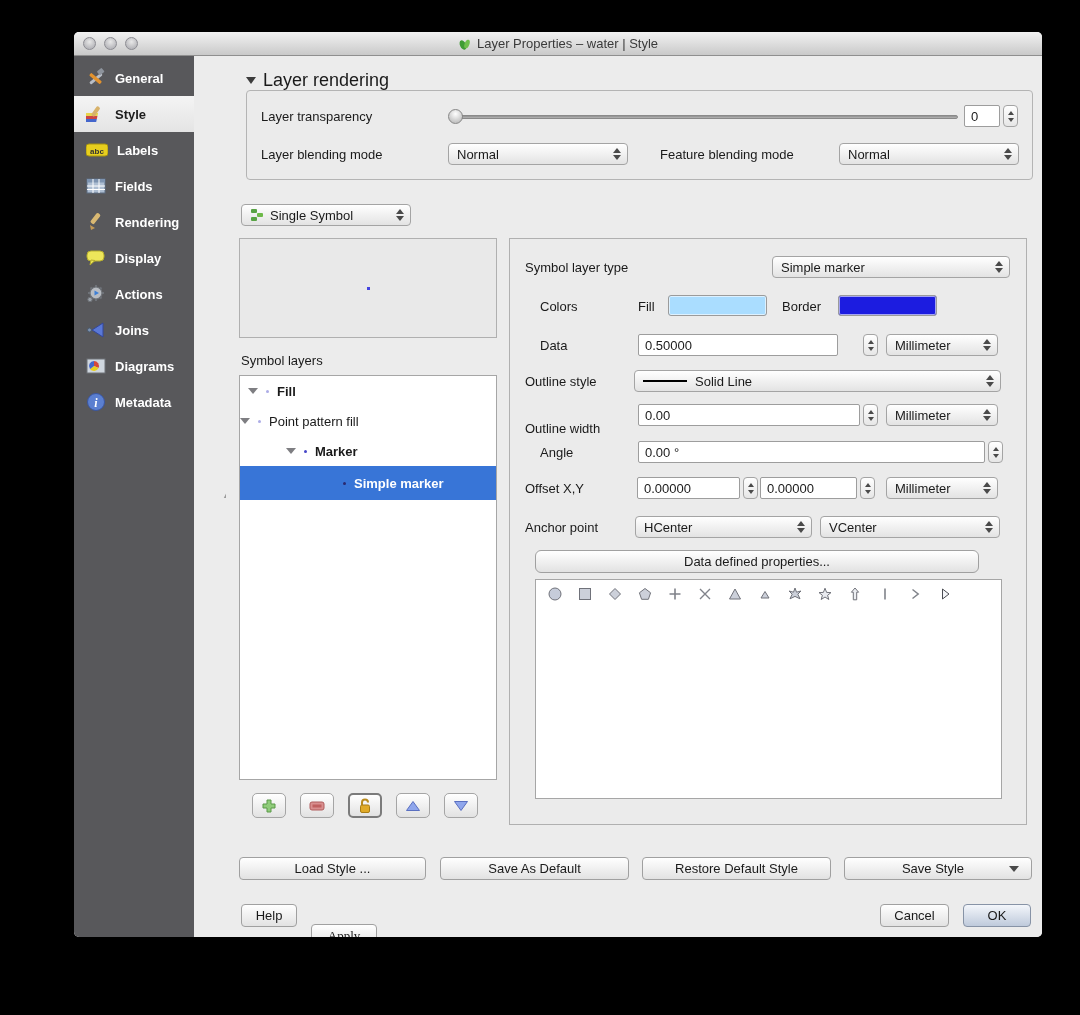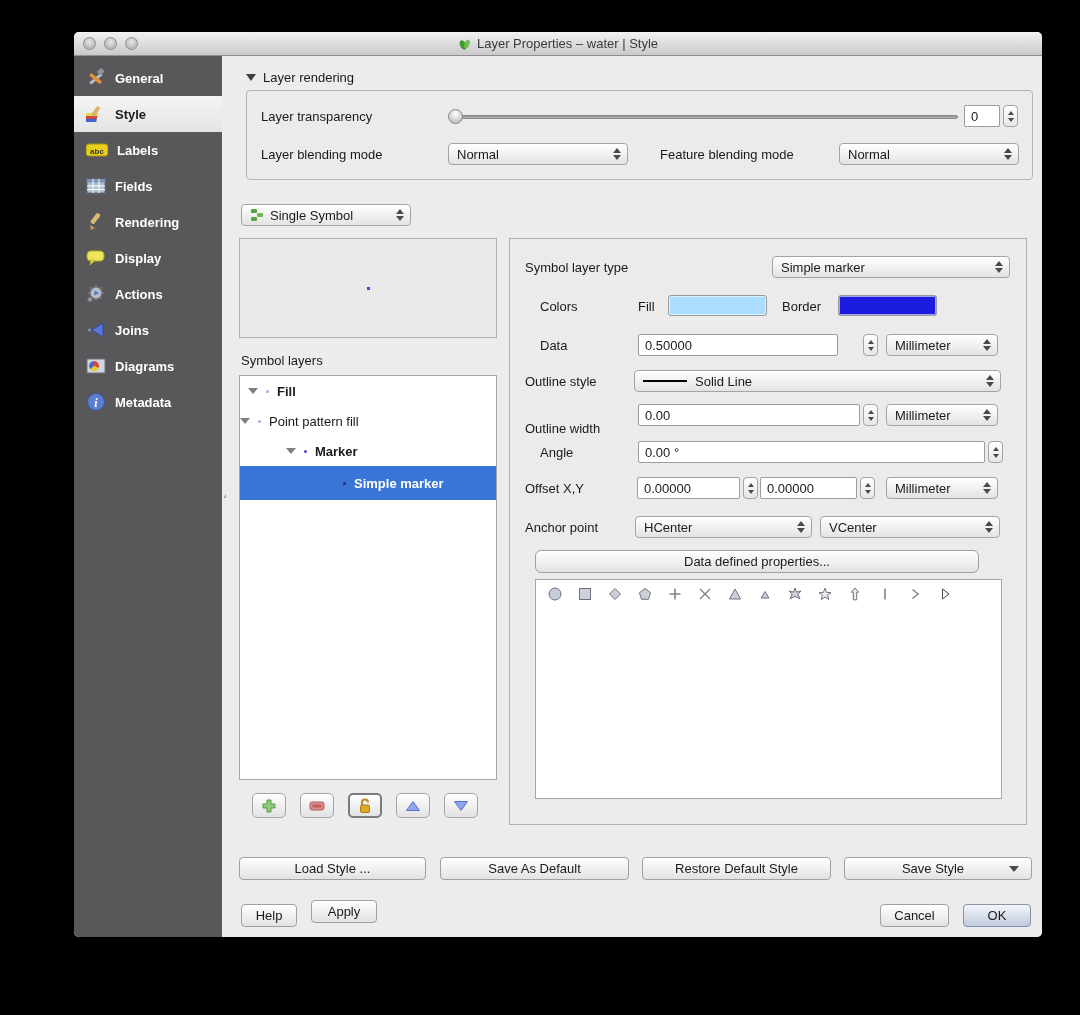--- a/index.html
+++ b/index.html
@@ -3,27 +3,27 @@
 <meta charset="utf-8">
 <style>
   * { margin:0; padding:0; box-sizing:border-box; }
   html,body { width:1080px; height:1015px; background:#000; font-family:"Liberation Sans", sans-serif; }
   .stage { position:relative; width:1080px; height:1015px; background:#000; overflow:hidden;margin-left:19px; }
   .win { position:absolute; left:55px; top:32px; width:968px; height:905px; background:#ececec; border-radius:5px; overflow:hidden; box-shadow:0 10px 30px rgba(0,0,0,.6); }
   .titlebar { position:absolute; left:0; top:0; right:0; height:24px; background:linear-gradient(#f2f2f2,#c9c9c9); border-bottom:1px solid #8f8f8f; display:flex; align-items:center; justify-content:center; }
   .traffic { position:absolute; left:9px; top:5px; display:flex; gap:8px; }
   .light { width:13px; height:13px; border-radius:50%; background:radial-gradient(circle at 50% 35%, #e8e8e8, #b9b9bd 70%); border:1px solid #8c8c92; }
   .title { font-size:13px; color:#3a3a3a; display:flex; align-items:center; gap:5px; }
-  .sidebar { position:absolute; left:0; top:24px; bottom:0; width:148px; background:#58585b; padding-top:4px; }
+  .sidebar { position:absolute; left:0; top:24px; bottom:0; width:120px; background:#58585b; padding-top:4px; }
   .side-item { height:36px; display:flex; align-items:center; gap:9px; padding-left:12px; color:#fff; font-size:13px; font-weight:bold; cursor:default; }
   .side-item.selected { background:linear-gradient(#f4f4f4,#e4e4e4); color:#1c1c1c; }
   .content { position:absolute; left:152px; top:24px; right:0; bottom:0; background:#ececec; font-size:13px; color:#1a1a1a; }
   .abs { position:absolute; }
   .groupbox { border:1px solid #b4b4b4; border-radius:4px; background:#ebebeb; }
-  .hdr { display:flex; align-items:center; gap:7px; font-size:13px; }
+  .hdr { display:flex; align-items:center; gap:7px; font-size:18px; }
   .tri-d { width:0; height:0; border-left:5px solid transparent; border-right:5px solid transparent; border-top:7px solid #3c3c3c; }
   .tri-exp { width:0; height:0; border-left:5px solid transparent; border-right:5px solid transparent; border-top:6px solid #7e7e82; }
   .label { white-space:nowrap; }
   
   .dd { display:flex; align-items:center; background:linear-gradient(#ffffff,#e3e3e3); border:1px solid #a4a4a4; border-radius:4px; padding:0 6px 0 8px; height:22px; font-size:13px; }
   .dd .dtext { flex:1; overflow:hidden; white-space:nowrap; }
   .dd-arrows { display:flex; flex-direction:column; gap:2px; margin-left:6px; }
   .dd-arrows .up { width:0; height:0; border-left:4px solid transparent; border-right:4px solid transparent; border-bottom:5px solid #4a4a4a; }
   .dd-arrows .dn { width:0; height:0; border-left:4px solid transparent; border-right:4px solid transparent; border-top:5px solid #4a4a4a; }
   .input { background:#fff; border:1px solid #9d9d9d; border-radius:2px; height:22px; padding:0 6px; font-size:13px; display:flex; align-items:center; }
@@ -467,21 +467,21 @@
         <span>Restore Default Style</span>
       </div>
       <div class="abs btn" style="left:618px; top:801px; width:188px; justify-content:space-between; padding:0 12px;">
         <span style="flex:1; text-align:center;">Save Style</span>
         <div style="width:0;height:0;border-left:5px solid transparent;border-right:5px solid transparent;border-top:6px solid #4a4a4a;"></div>
       </div>
 
       <div class="abs btn" style="left:15px; top:848px; width:56px;">
         <span>Help</span>
       </div>
-      <div class="abs btn" style="left:85px; top:844px; width:66px;">
+      <div class="abs btn" style="left:85px; top:868px; width:66px;font-family:Liberation Serif, serif;">
         <span>Apply</span>
       </div>
       <div class="abs btn" style="left:654px; top:848px; width:69px;">
         <span>Cancel</span>
       </div>
       <div class="abs btn default" style="left:737px; top:848px; width:68px;">
         <span>OK</span>
       </div>
 
     </div>

